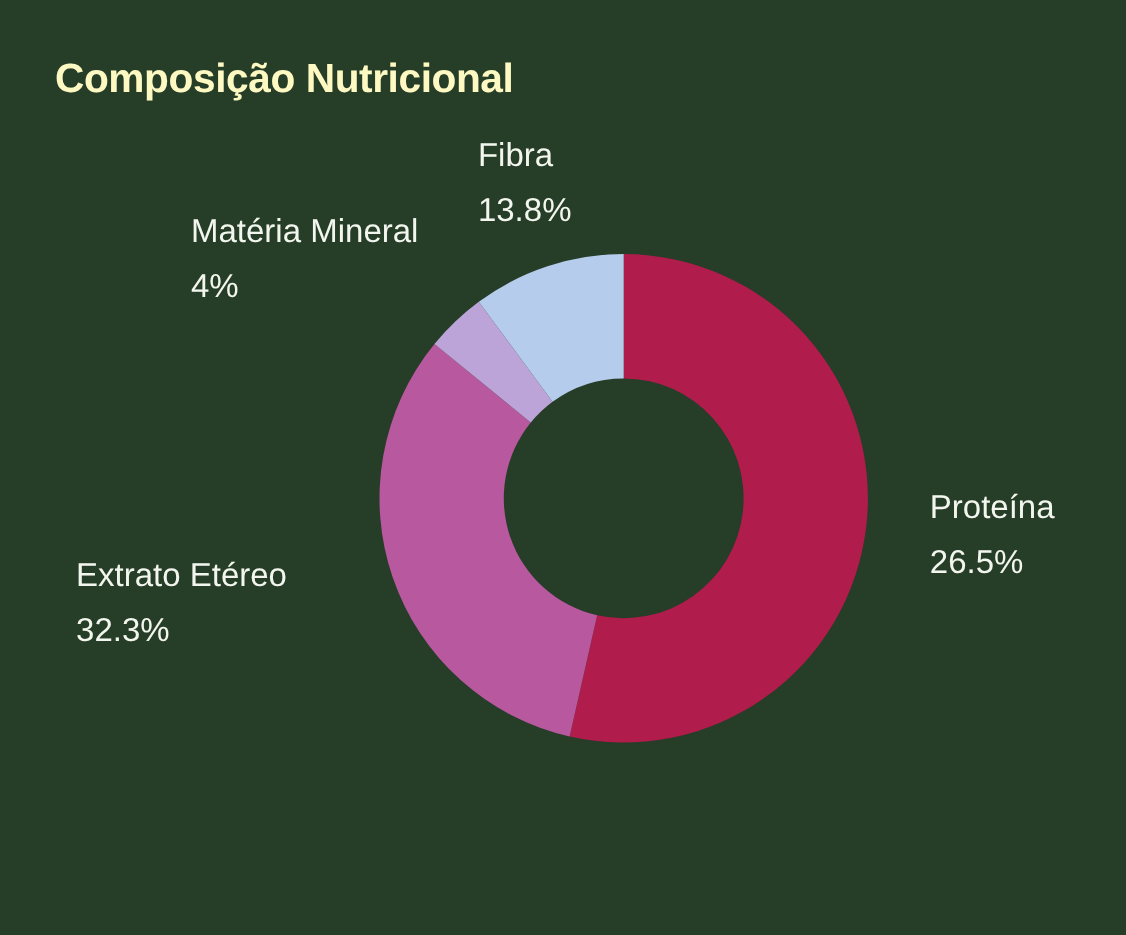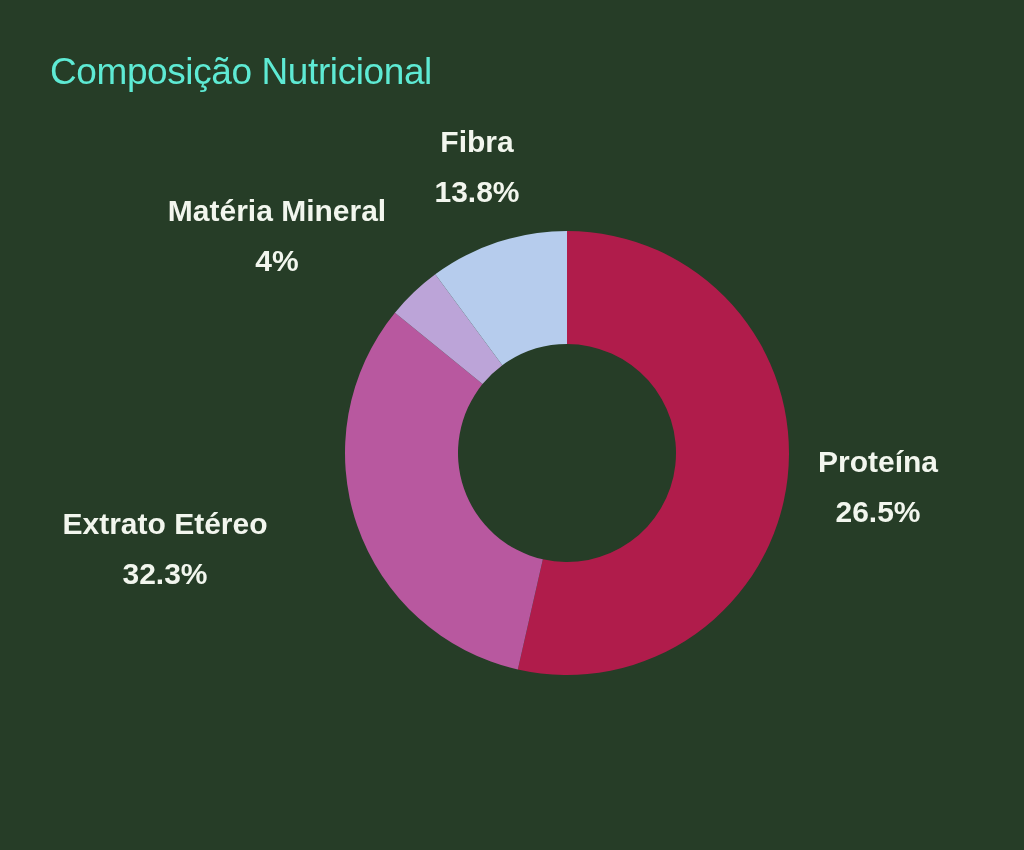--- a/index.html
+++ b/index.html
@@ -16,37 +16,37 @@
     position: relative;
     width: 1024px;
     height: 850px;
     background: #263D27;
   }
   #chart-title {
     position: absolute;
     left: 50px;
     top: 51px;
     font-size: 37px;
-    font-weight: normal;
-    color: #5eead4;
+    font-weight: bold;
+    color: #fef9c3;
     letter-spacing: -0.4px;
     white-space: nowrap;
   }
   #donut-svg {
     position: absolute;
     left: 0;
     top: 0;
   }
   .slice-label {
     position: absolute;
     color: #F2F6EE;
     font-size: 30px;
-    font-weight: 700;
+    font-weight: 400;
     line-height: 1.0;
-    text-align: center;
+    text-align: left;
     white-space: nowrap;
     transform: translateX(-50%);
   }
   .slice-label .label-name {
     display: block;
   }
   .slice-label .label-value {
     display: block;
     margin-top: 20px;
   }
@@ -61,21 +61,21 @@
   <svg id="donut-svg" width="1024" height="850">
     <g id="slice-group">
         <path d="M 567 231 A 222 222 0 1 1 517.8434652246139 669.4893417442906 L 542.86458427695 559.2943164420166 A 109 109 0 1 0 567 344 Z" fill="#B01C4B"></path>
         <path d="M 517.8434652246139 669.4893417442906 A 222 222 0 0 1 394.9358521887286 312.7219581046951 L 482.5180535521235 384.1247451955485 A 109 109 0 0 0 542.86458427695 559.2943164420166 Z" fill="#B8589F"></path>
         <path d="M 394.9358521887286 312.7219581046951 A 222 222 0 0 1 435.2722458720483 274.30529164968004 L 502.32285945969943 365.26250806223027 A 109 109 0 0 0 482.5180535521235 384.1247451955485 Z" fill="#BCA4D8"></path>
         <path d="M 435.2722458720483 274.30529164968004 A 222 222 0 0 1 567 231 L 567 344 A 109 109 0 0 0 502.32285945969943 365.26250806223027 Z" fill="#B6CCED"></path>
       </g>
   </svg>
 
   <div id="labels-layer">
-      <div class="slice-label" style="left: 878px; top: 447px;">
+      <div class="slice-label" style="left: 902px; top: 447px;">
         <span class="label-name">Proteína</span>
         <span class="label-value">26.5%</span>
       </div>
       <div class="slice-label" style="left: 165px; top: 509px;">
         <span class="label-name">Extrato Etéreo</span>
         <span class="label-value">32.3%</span>
       </div>
       <div class="slice-label" style="left: 240px; top: 196px; margin-left: 37px;">
         <span class="label-name">Matéria Mineral</span>
         <span class="label-value">4%</span>

